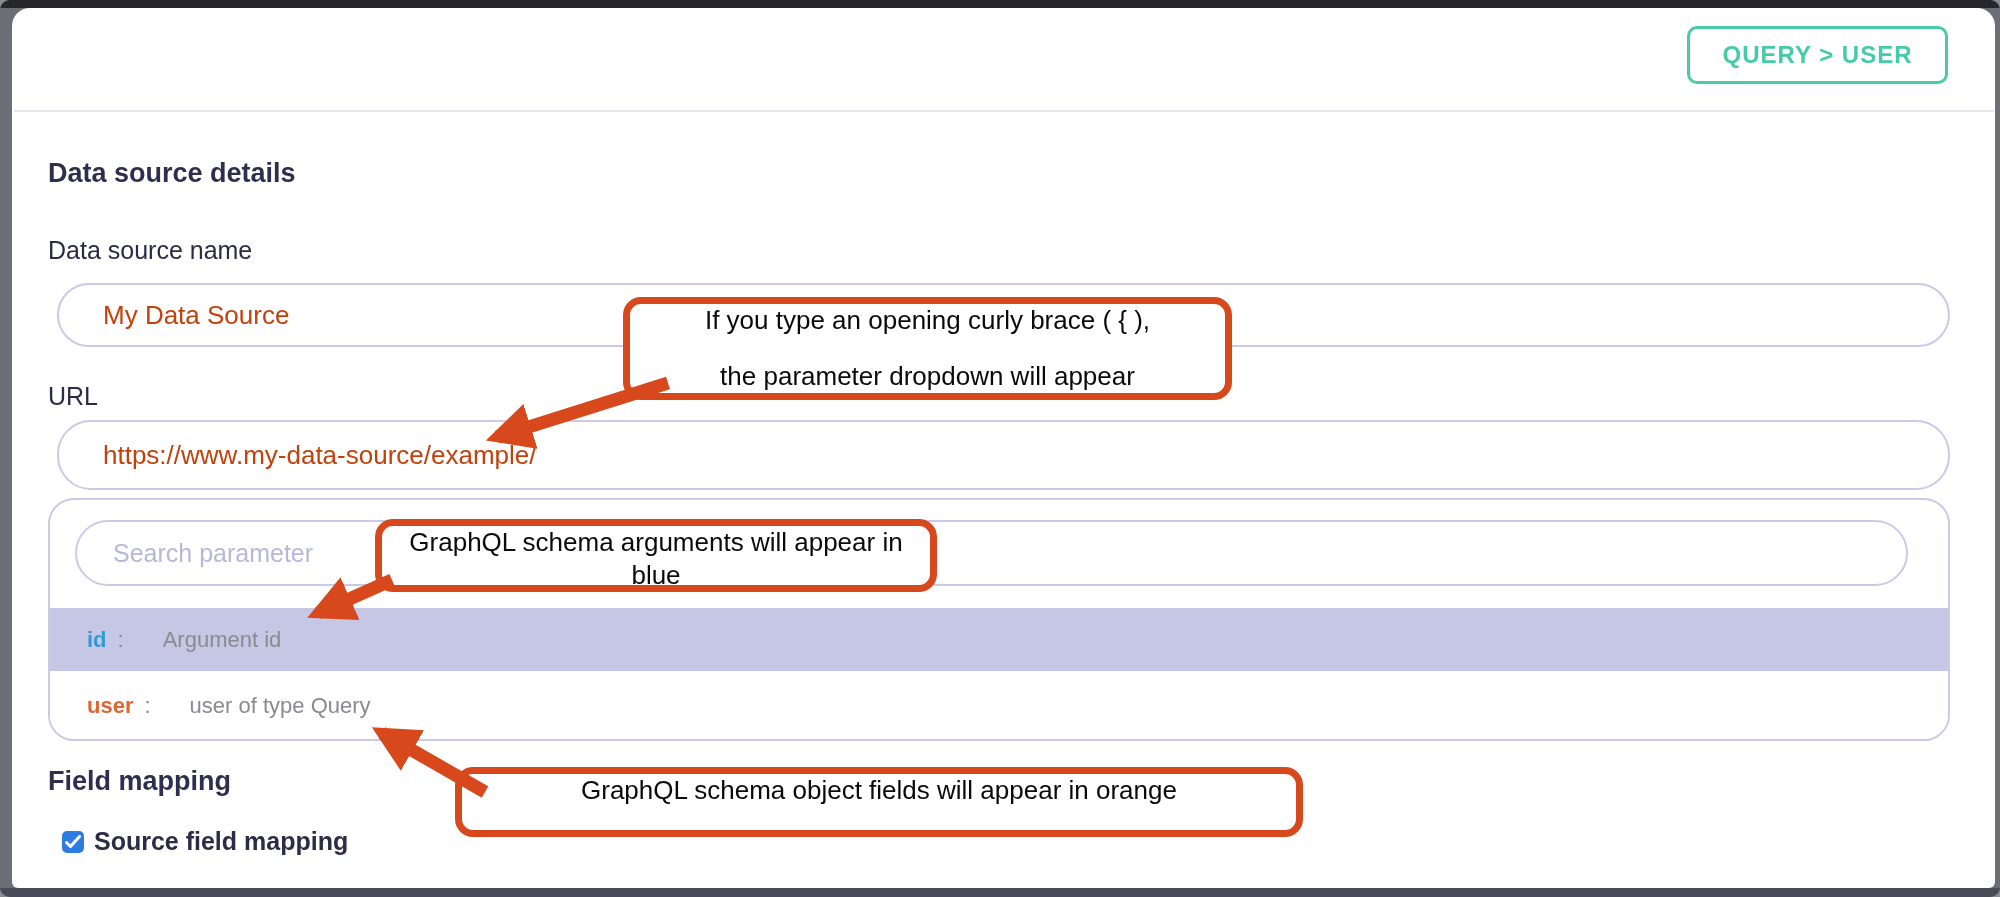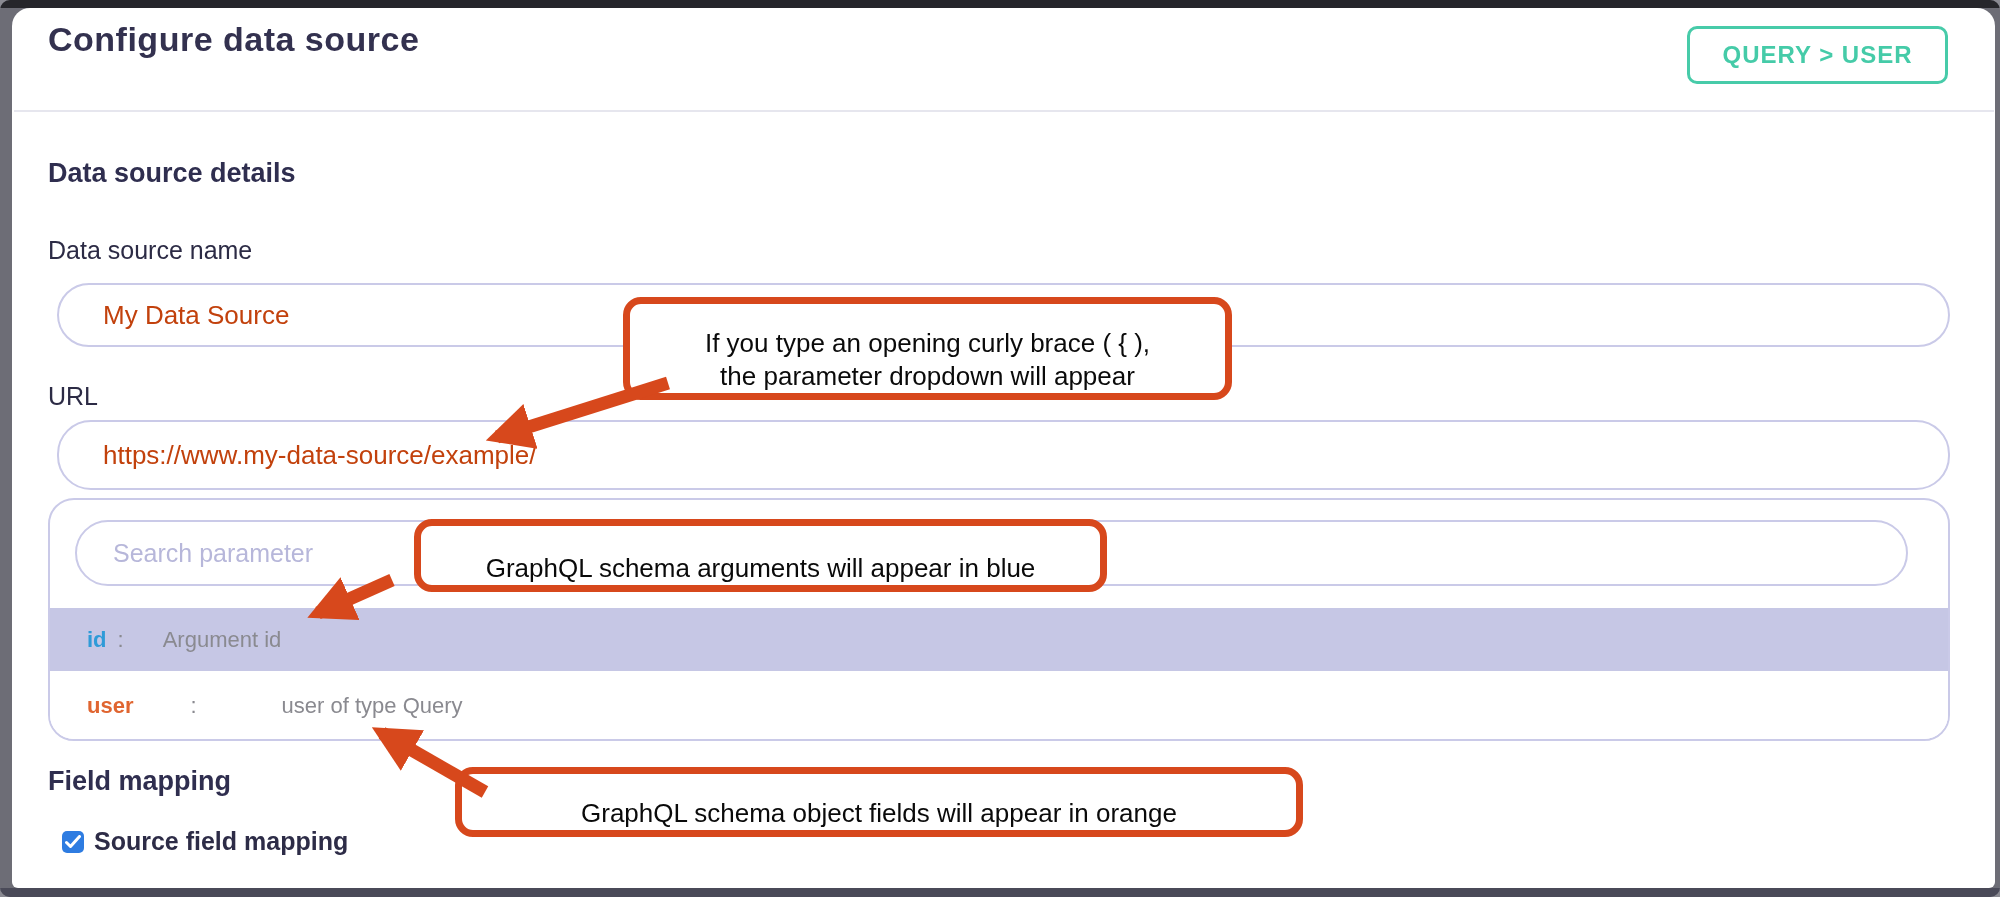--- a/index.html
+++ b/index.html
@@ -48,52 +48,51 @@
   .dropdown-panel {
     left:48px; top:498px; width:1902px; height:243px;
     border:2px solid #cacae8; border-radius:26px; background:#fff; overflow:hidden;
   }
   #input-search { position:absolute; left:25px; top:20px; width:1833px; height:66px; border-radius:33px; padding-left:36px; font-size:25px; }
   .dd-row { position:absolute; left:0; width:100%; display:flex; align-items:center; padding-left:37px; font-size:22px; }
   .dd-row .sep { color:#8a8a90; margin:0 11px; }
   .dd-row .desc { color:#8a8a90;margin-left:28px; }
   #row-id { top:108px; height:63px; background:#c6c7e5; }
   #row-id .kw { color:#2f9bd8; font-weight:600; }
-  #row-user { top:171px; height:70px; background:#ffffff;gap:46px; }
+  #row-user { top:171px; height:70px; background:#ffffff; }
   #row-user .kw { color:#e06530; font-weight:600; }
 
   
   .checkbox {
     left:62px; top:831px; width:22px; height:22px; border-radius:5px;
     background:#2e7ce1; display:flex; align-items:center; justify-content:center;
   }
   .checkbox svg { display:block; }
   .checkbox-label { left:94px; top:827px; font-size:25px; font-weight:600; color:#2d2c47; }
 
   
   .callout {
     position:absolute; z-index:5; background:#fff;
     border:7px solid #d7481c; border-radius:18px;
-    display:flex; flex-direction:column; align-items:center; justify-content:flex-end;
+    display:flex; flex-direction:column; align-items:center; justify-content:space-between;
     font-size:26px; line-height:33px; color:#0a0a0a; text-align:center;
   }
   #callout-1 { left:623px; top:297px; width:609px; height:103px; }
-  #callout-2 { left:375px; top:519px; width:693px; height:73px;margin-left:39px; }
+  #callout-2 { left:375px; top:519px; width:562px; height:73px; }
   #callout-3 { left:455px; top:767px; width:848px; height:70px; }
 
   .arrow-layer { position:absolute; left:0; top:0; width:2000px; height:897px; z-index:6; pointer-events:none; }
 </style>
 </head>
 <body>
 
 <div class="frame">
   <div class="frame-top"></div>
   <div class="card"></div>
 
-  <div class="abs page-title">Configure data source</div>
   <div class="abs type-badge">QUERY &gt; USER</div>
   <div class="abs header-divider"></div>
 
   <div class="abs section-heading" style="left:48px; top:158px;">Data source details</div>
 
   <div class="abs field-label" style="left:48px; top:236px;">Data source name</div>
   <input id="input-name" class="abs pill-input" type="text" value="My Data Source" style="">
 
   <div class="abs field-label" style="left:48px; top:382px;">URL</div>
   <input id="input-url" class="abs pill-input" type="text" value="https://www.my-data-source/example/" style="">

